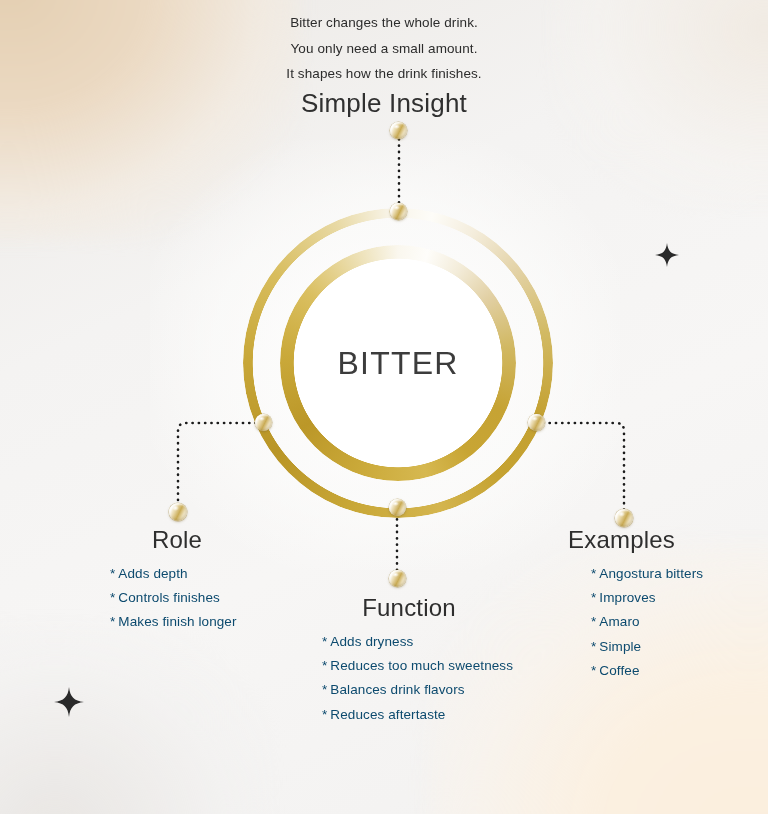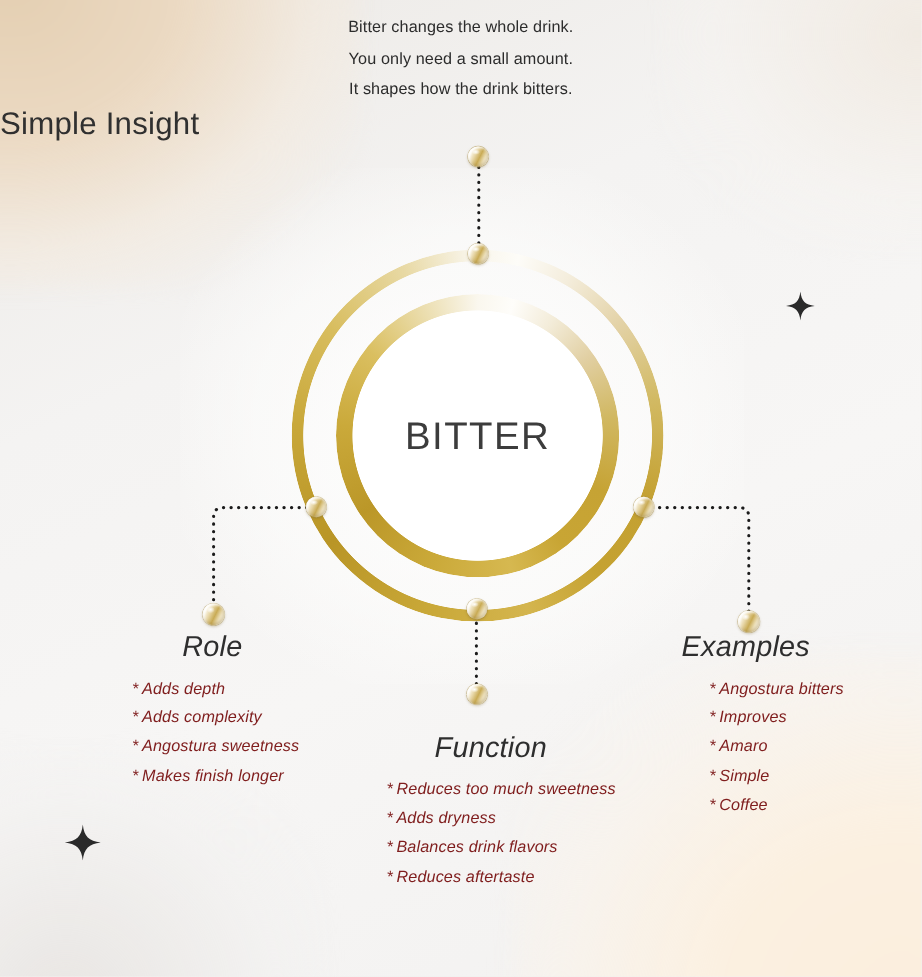--- a/index.html
+++ b/index.html
@@ -53,20 +53,21 @@
   }
   .intro-line{
     font-size:13.5px;
     color:#2c2c2c;
     letter-spacing:0.1px;
     line-height:25.5px;
     font-weight:400;
   }
   .insight-title{
     position:absolute; left:0; top:88px; width:768px;
+    text-align:center;
     font-size:26px;
     font-weight:300;
     color:#303030;
     letter-spacing:0.2px;
   }
 
   
   .ring-wrap{
     position:absolute;
     left:243px; top:208px;
@@ -165,43 +166,43 @@
   }
   .bead::after{
     content:"";
     position:absolute; left:22%; top:16%;
     width:34%; height:28%;
     border-radius:50%;
     background:radial-gradient(ellipse at 40% 40%, rgba(255,255,255,0.96) 0%, rgba(255,255,255,0) 72%);
   }
 
   
-  .branch{ position:absolute;font-style:italic; }
+  .branch{ position:absolute; }
   .branch-title{
     font-size:24px;
     font-weight:300;
     color:#2e2e2e;
     letter-spacing:0.2px;
     line-height:30px;
   }
   .branch-list{ list-style:none; margin-top:7px; }
   .branch-list li{
     font-size:13.5px;
-    color:#7f1d1d;
+    color:#0c4a6e;
     line-height:24.2px;
     letter-spacing:0.1px;
     white-space:nowrap;
   }
   .bullet{ margin-right:3px; }
 
   #branch-role{ left:40px; top:525px; width:230px; text-align:left; }
   #branch-role .branch-title{ text-align:center; padding-left:44px; }
   #branch-role .branch-list{ padding-left:70px; }
 
-  #branch-function{ left:300px; top:609px; width:280px; text-align:left; }
+  #branch-function{ left:300px; top:593px; width:280px; text-align:left; }
   #branch-function .branch-title{ text-align:center; padding-right:62px; }
   #branch-function .branch-list{ padding-left:22px; }
 
   #branch-examples{ left:560px; top:525px; width:220px; text-align:left; }
   #branch-examples .branch-title{ text-align:left; padding-left:8px; }
   #branch-examples .branch-list{ padding-left:31px; }
 
   
   .sparkle{ position:absolute; }
   .sparkle svg{ display:block; }
@@ -214,21 +215,21 @@
   <div class="bg-base"></div>
   <div class="bg-tl"></div>
   <div class="bg-tr"></div>
   <div class="bg-br"></div>
   <div class="bg-bl"></div>
   <div class="bg-center"></div>
 
   <div class="intro">
     <div class="intro-line">Bitter changes the whole drink.</div>
     <div class="intro-line">You only need a small amount.</div>
-    <div class="intro-line">It shapes how the drink bitters.</div>
+    <div class="intro-line">It shapes how the drink finishes.</div>
   </div>
   <div class="insight-title">Simple Insight</div>
 
   <div class="ring-wrap">
     <div class="ring ring-outer"></div>
     <div class="ring-glow"></div>
     <div class="ring ring-inner"></div>
     <div class="core-label">BITTER</div>
   </div>
 
@@ -245,31 +246,30 @@
   <div class="bead" style="left:169px; top:503px; width:18px; height:18px;"></div>
   <div class="bead" style="left:528px; top:414px; width:17px; height:17px;"></div>
   <div class="bead" style="left:615px; top:509px; width:18px; height:18px;"></div>
   <div class="bead" style="left:389px; top:499px; width:17px; height:17px;"></div>
   <div class="bead" style="left:389px; top:570px; width:17px; height:17px;"></div>
 
   <div class="branch" id="branch-role">
     <div class="branch-title">Role</div>
     <ul class="branch-list">
       <li><span class="bullet">*</span><span>Adds depth</span></li>
-      <li><span class="bullet">*</span><span>Adds complexity</span></li>
-      <li><span class="bullet">*</span><span>Angostura sweetness</span></li>
+      <li><span class="bullet">*</span><span>Controls finishes</span></li>
       <li><span class="bullet">*</span><span>Makes finish longer</span></li>
     </ul>
   </div>
 
   <div class="branch" id="branch-function">
     <div class="branch-title">Function</div>
     <ul class="branch-list">
+      <li><span class="bullet">*</span><span>Adds dryness</span></li>
       <li><span class="bullet">*</span><span>Reduces too much sweetness</span></li>
-      <li><span class="bullet">*</span><span>Adds dryness</span></li>
       <li><span class="bullet">*</span><span>Balances drink flavors</span></li>
       <li><span class="bullet">*</span><span>Reduces aftertaste</span></li>
     </ul>
   </div>
 
   <div class="branch" id="branch-examples">
     <div class="branch-title">Examples</div>
     <ul class="branch-list">
       <li><span class="bullet">*</span><span>Angostura bitters</span></li>
       <li><span class="bullet">*</span><span>Improves</span></li>

